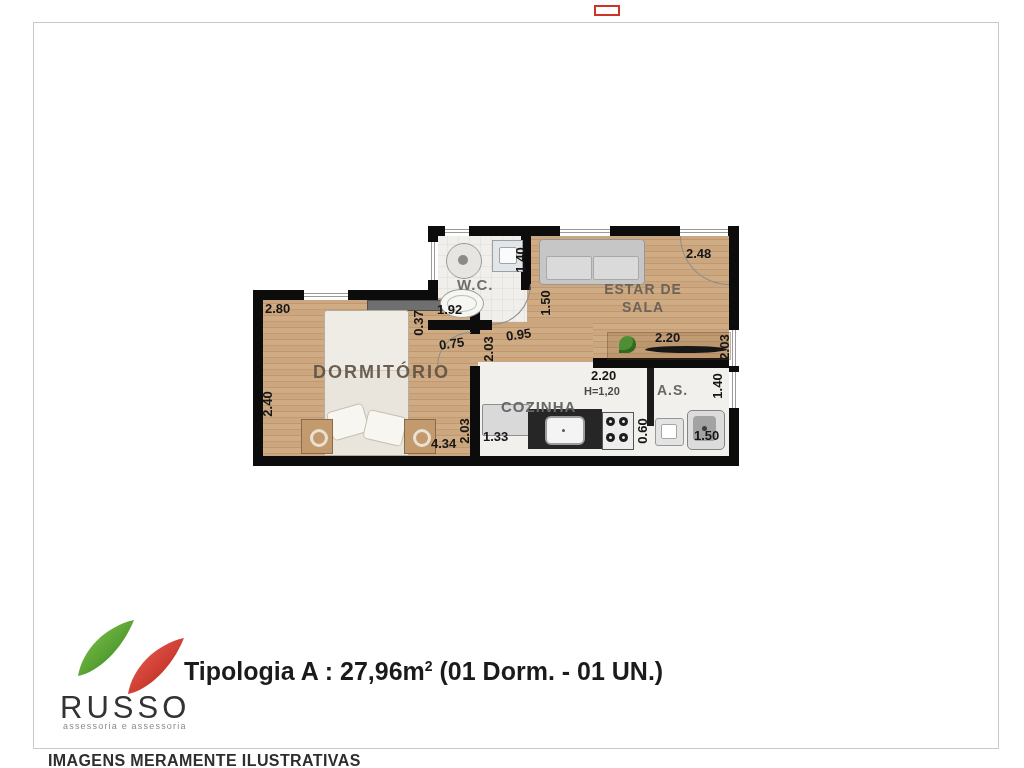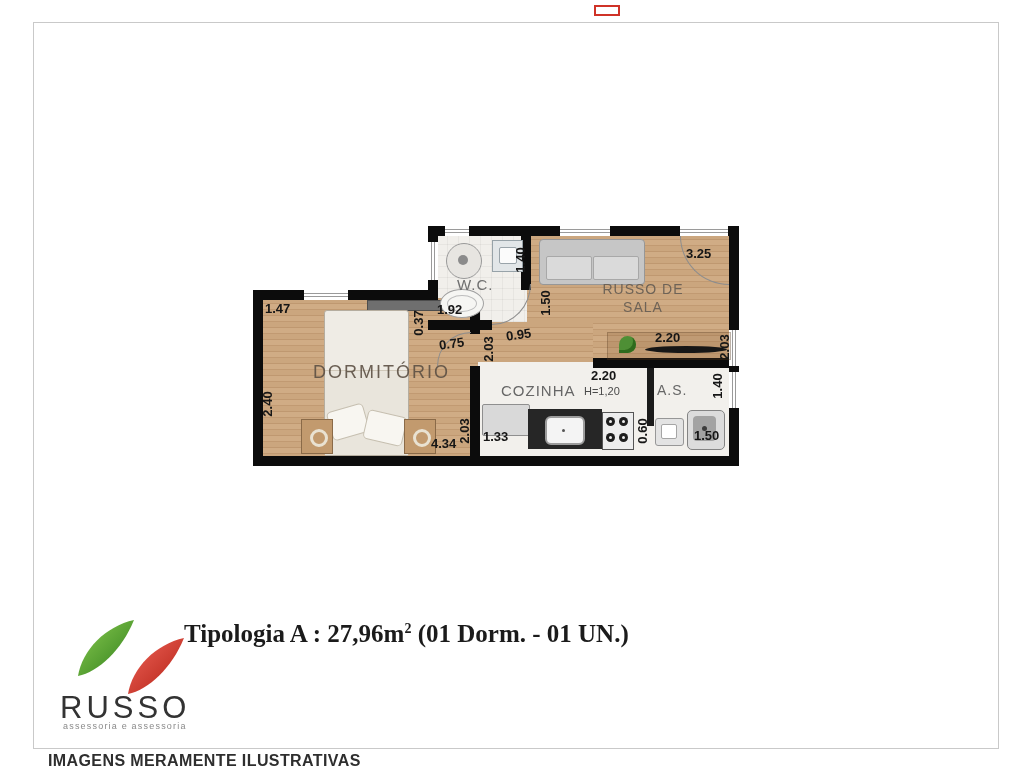--- a/index.html
+++ b/index.html
@@ -21,21 +21,21 @@
   .wall{position:absolute;background:#0c0c0c;}
   .win-h{position:absolute;height:10px;background:linear-gradient(#fff 0 3px,#9a9a9a 3px 4px,#fff 4px 6px,#9a9a9a 6px 7px,#fff 7px 10px);}
   .win-v{position:absolute;width:10px;background:linear-gradient(90deg,#fff 0 3px,#9a9a9a 3px 4px,#fff 4px 6px,#9a9a9a 6px 7px,#fff 7px 10px);}
   .arc{position:absolute;}
   .arc-bl{border-left:1px solid #8d8d8d;border-bottom:1px solid #8d8d8d;border-bottom-left-radius:100% 100%;}
   .arc-br{border-right:1px solid #8d8d8d;border-bottom:1px solid #8d8d8d;border-bottom-right-radius:100% 100%;}
   .arc-tl{border-left:1px solid #8d8d8d;border-top:1px solid #8d8d8d;border-top-left-radius:100% 100%;}
 
   .dim{position:absolute;font-size:13px;font-weight:bold;color:#161616;white-space:nowrap;line-height:14px;}
   .dimv{width:32px;text-align:center;transform:rotate(-90deg);}
-  .room-label{position:absolute;color:#6e6357;font-weight:normal;letter-spacing:1px;white-space:nowrap;}
+  .room-label{position:absolute;color:#6e6357;font-weight:bold;letter-spacing:1px;white-space:nowrap;}
 
   
   .bed{position:absolute;background:#efece5;border:1px solid #b5ad9f;border-radius:3px;}
   .bed-blanket{position:absolute;left:0;right:0;bottom:0;height:58%;background:#e9e5dc;border-top:1px solid #cfc7b8;}
   .pillow{position:absolute;background:#f8f6f1;border:1px solid #c6bfb0;border-radius:5px;}
   .nightstand{position:absolute;background:#c29a6e;border:1px solid #8a6a48;}
   .ns-ring{position:absolute;left:8px;top:9px;width:12px;height:12px;border:3px solid #e9e2d2;border-radius:50%;}
   .wardrobe{position:absolute;background:#6f6f6f;border:1px solid #4d4d4d;}
   .sofa{position:absolute;background:#c6c6c6;border:1px solid #979797;border-radius:4px;}
   .sofa-seat{position:absolute;bottom:4px;height:22px;background:#dadada;border:1px solid #a8a8a8;border-radius:2px;}
@@ -55,21 +55,21 @@
   .as-sink{position:absolute;background:#e3e3e3;border:1px solid #979797;border-radius:3px;}
   .as-basin{position:absolute;left:5px;top:5px;width:14px;height:13px;background:#fff;border:1px solid #a5a5a5;border-radius:2px;}
   .tank{position:absolute;background:#dcdcdc;border:1px solid #848484;border-radius:5px;}
   .tank-in{position:absolute;left:5px;top:5px;width:23px;height:25px;background:#a3a3a3;border-radius:4px;}
   .tank-dot{position:absolute;left:9px;top:10px;width:5px;height:5px;border-radius:50%;background:#3c3c3c;}
   .shelf{position:absolute;background:rgba(120,80,40,0.18);border:1px solid rgba(60,40,20,0.25);}
   .tvbar{position:absolute;background:#161616;border-radius:50%;}
   .plant{position:absolute;width:17px;height:17px;background:#4e8f35;border-radius:60% 60% 60% 0;box-shadow:inset -3px -3px 0 #2f6b1d;}
 
   
-  #title{position:absolute;left:184px;top:620px;font-size:25px;font-weight:bold;color:#1b1b1b;white-space:nowrap;font-family:Liberation Serif, serif;}
+  #title{position:absolute;left:184px;top:657px;font-size:25px;font-weight:bold;color:#1b1b1b;white-space:nowrap;}
   #title sup{font-size:14px;}
   #location{position:absolute;left:268px;top:682px;font-size:24px;font-weight:bold;color:#1b1b1b;white-space:nowrap;}
   #russo{position:absolute;left:60px;top:690px;font-size:31px;letter-spacing:4px;color:#333;white-space:nowrap;}
   #russo-sub{position:absolute;left:63px;top:721px;font-size:9px;letter-spacing:1.2px;color:#8a8a8a;white-space:nowrap;}
   #disclaimer{position:absolute;left:48px;top:752px;font-size:16px;font-weight:bold;letter-spacing:0.4px;color:#2e2e2e;white-space:nowrap;}
 </style>
 </head>
 <body>
 
 <div id="stage">
@@ -157,38 +157,38 @@
     </div>
     <div class="tank" style="left:434px;top:184px;width:36px;height:38px;">
       <div class="tank-in">
         <div class="tank-dot"></div>
       </div>
     </div>
 
     <div class="room-label" style="left:60px;top:136px;font-size:18px;letter-spacing:2px;color:rgba(92,80,68,0.9);">DORMITÓRIO</div>
     <div class="room-label" style="left:204px;top:50px;font-size:15px;color:#6f6f6f;">W.C.</div>
     <div class="room-label" style="left:340px;top:54px;width:100px;text-align:center;font-size:14px;line-height:18px;">
-      <div>RUSSO DE</div>
+      <div>ESTAR DE</div>
       <div>SALA</div>
     </div>
-    <div class="room-label" style="left:248px;top:156px;font-size:15px;color:#676767;">COZINHA</div>
+    <div class="room-label" style="left:248px;top:172px;font-size:15px;color:#676767;">COZINHA</div>
     <div class="room-label" style="left:331px;top:159px;font-size:11px;letter-spacing:0;color:#4a4a4a;">H=1,20</div>
     <div class="room-label" style="left:404px;top:156px;font-size:14px;color:#676767;">A.S.</div>
 
-    <div class="dim" style="left:12px;top:76px;">1.47</div>
+    <div class="dim" style="left:12px;top:76px;">2.80</div>
     <div class="dim dimv" style="left:-1px;top:171px;">2.40</div>
     <div class="dim" style="left:178px;top:211px;">4.34</div>
     <div class="dim dimv" style="left:196px;top:198px;">2.03</div>
     <div class="dim dimv" style="left:150px;top:90px;">0.37</div>
     <div class="dim" style="left:186px;top:111px;transform:rotate(-8deg);">0.75</div>
     <div class="dim dimv" style="left:220px;top:116px;">2.03</div>
     <div class="dim" style="left:253px;top:102px;transform:rotate(-8deg);">0.95</div>
     <div class="dim" style="left:184px;top:77px;">1.92</div>
     <div class="dim dimv" style="left:252px;top:27px;">1.40</div>
-    <div class="dim" style="left:433px;top:21px;">3.25</div>
+    <div class="dim" style="left:433px;top:21px;">2.48</div>
     <div class="dim dimv" style="left:277px;top:70px;">1.50</div>
     <div class="dim" style="left:402px;top:105px;">2.20</div>
     <div class="dim dimv" style="left:456px;top:114px;">2.03</div>
     <div class="dim" style="left:338px;top:143px;">2.20</div>
     <div class="dim" style="left:230px;top:204px;">1.33</div>
     <div class="dim dimv" style="left:374px;top:198px;">0.60</div>
     <div class="dim" style="left:441px;top:203px;">1.50</div>
     <div class="dim dimv" style="left:449px;top:153px;">1.40</div>
   </div>
 

